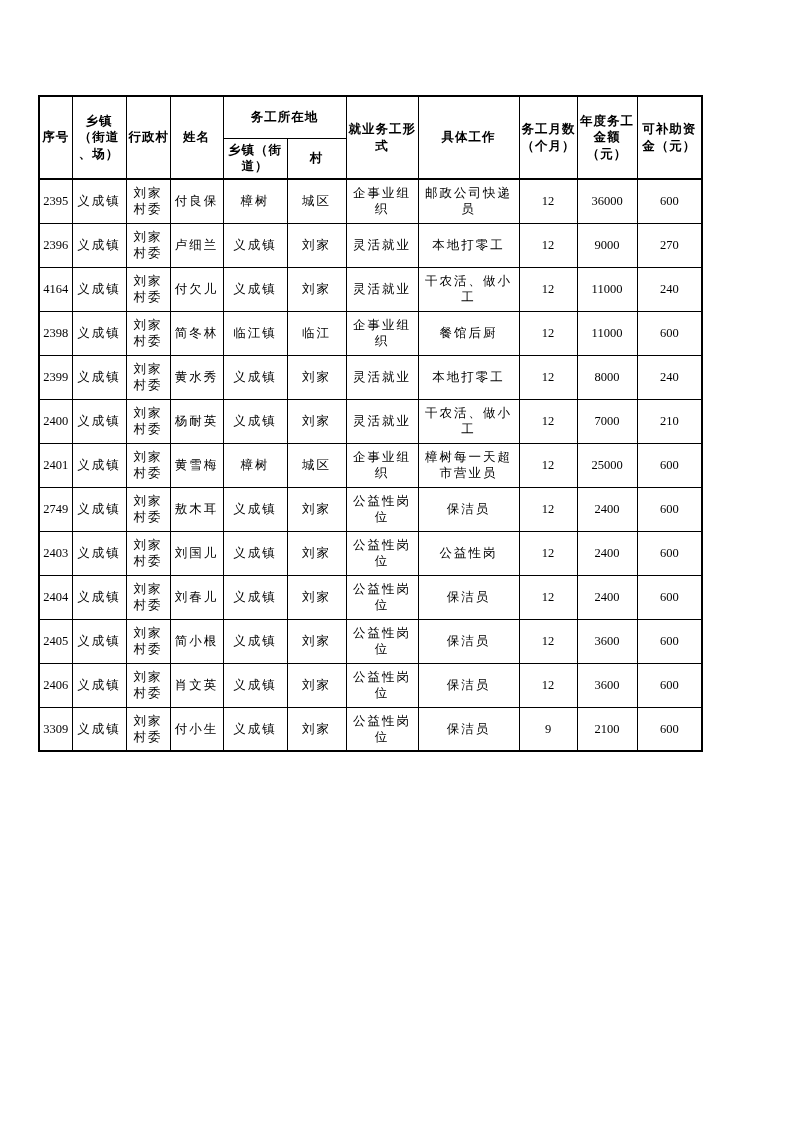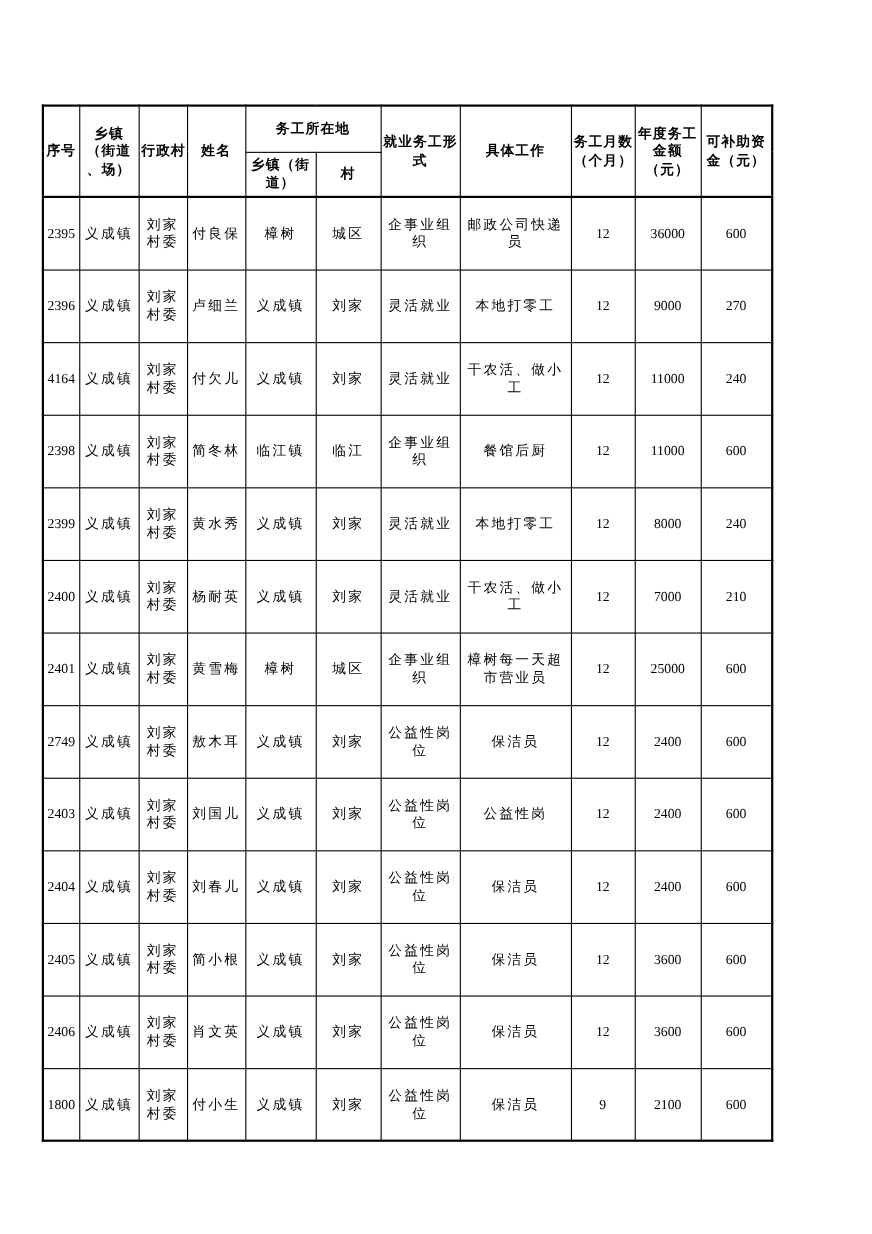--- a/index.html
+++ b/index.html
@@ -38,21 +38,21 @@
   }
   .data-table thead {
     border-bottom: 2px solid #000000;
   }
   .data-table th {
     font-weight: bold;
     letter-spacing: 1px;
   }
   .data-table thead tr.h1 { height: 42px; }
   .data-table thead tr.h2 { height: 41px; }
-  .data-table tbody tr { height: 66px; }
+  .data-table tbody tr { height: 44px; }
   td.cjk { letter-spacing: 2px; }
   td.num { letter-spacing: 0; }
 </style>
 </head>
 <body>
 
 <div class="page">
   <table class="data-table">
     <colgroup>
       <col style="width:33px">
@@ -269,21 +269,21 @@
         <td class="cjk">义成镇</td>
         <td class="cjk">刘家</td>
         <td class="cjk">公益性岗
 位</td>
         <td class="cjk">保洁员</td>
         <td class="num">12</td>
         <td class="num">3600</td>
         <td class="num">600</td>
       </tr>
         <tr class="row">
-        <td class="num">1800</td>
+        <td class="num">3309</td>
         <td class="cjk">义成镇</td>
         <td class="cjk">刘家
 村委</td>
         <td class="cjk">付小生</td>
         <td class="cjk">义成镇</td>
         <td class="cjk">刘家</td>
         <td class="cjk">公益性岗
 位</td>
         <td class="cjk">保洁员</td>
         <td class="num">9</td>

